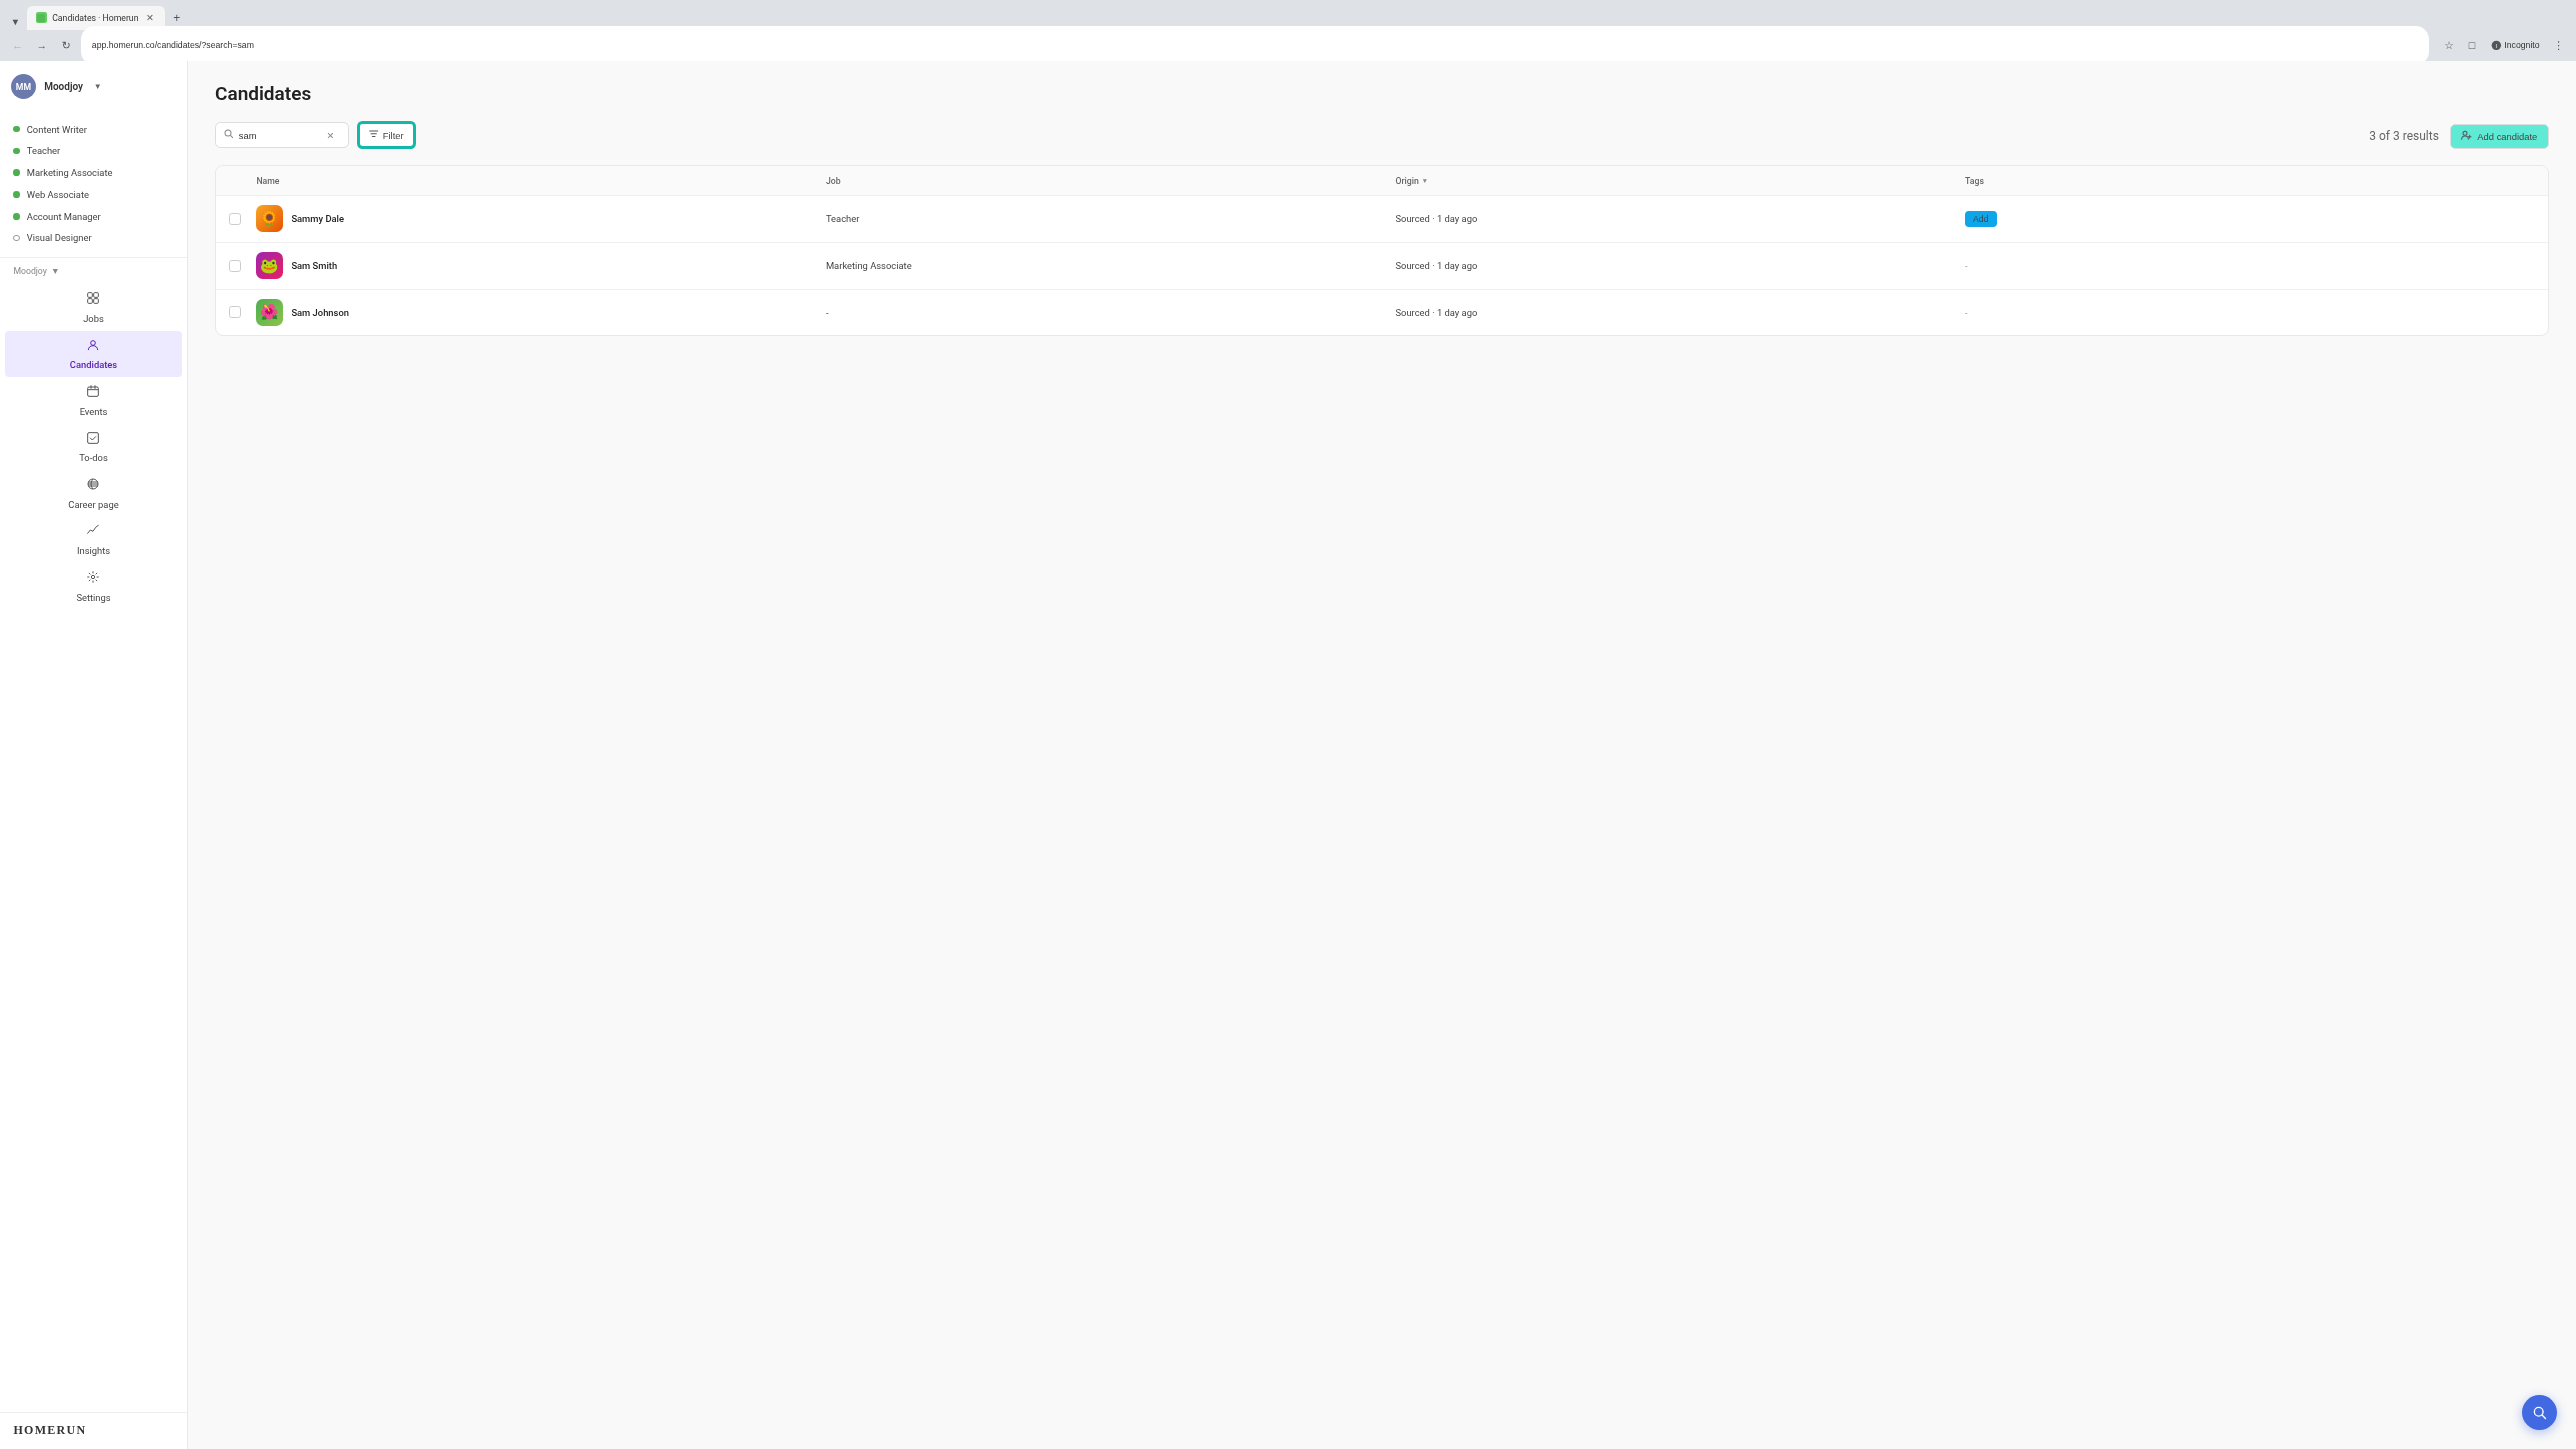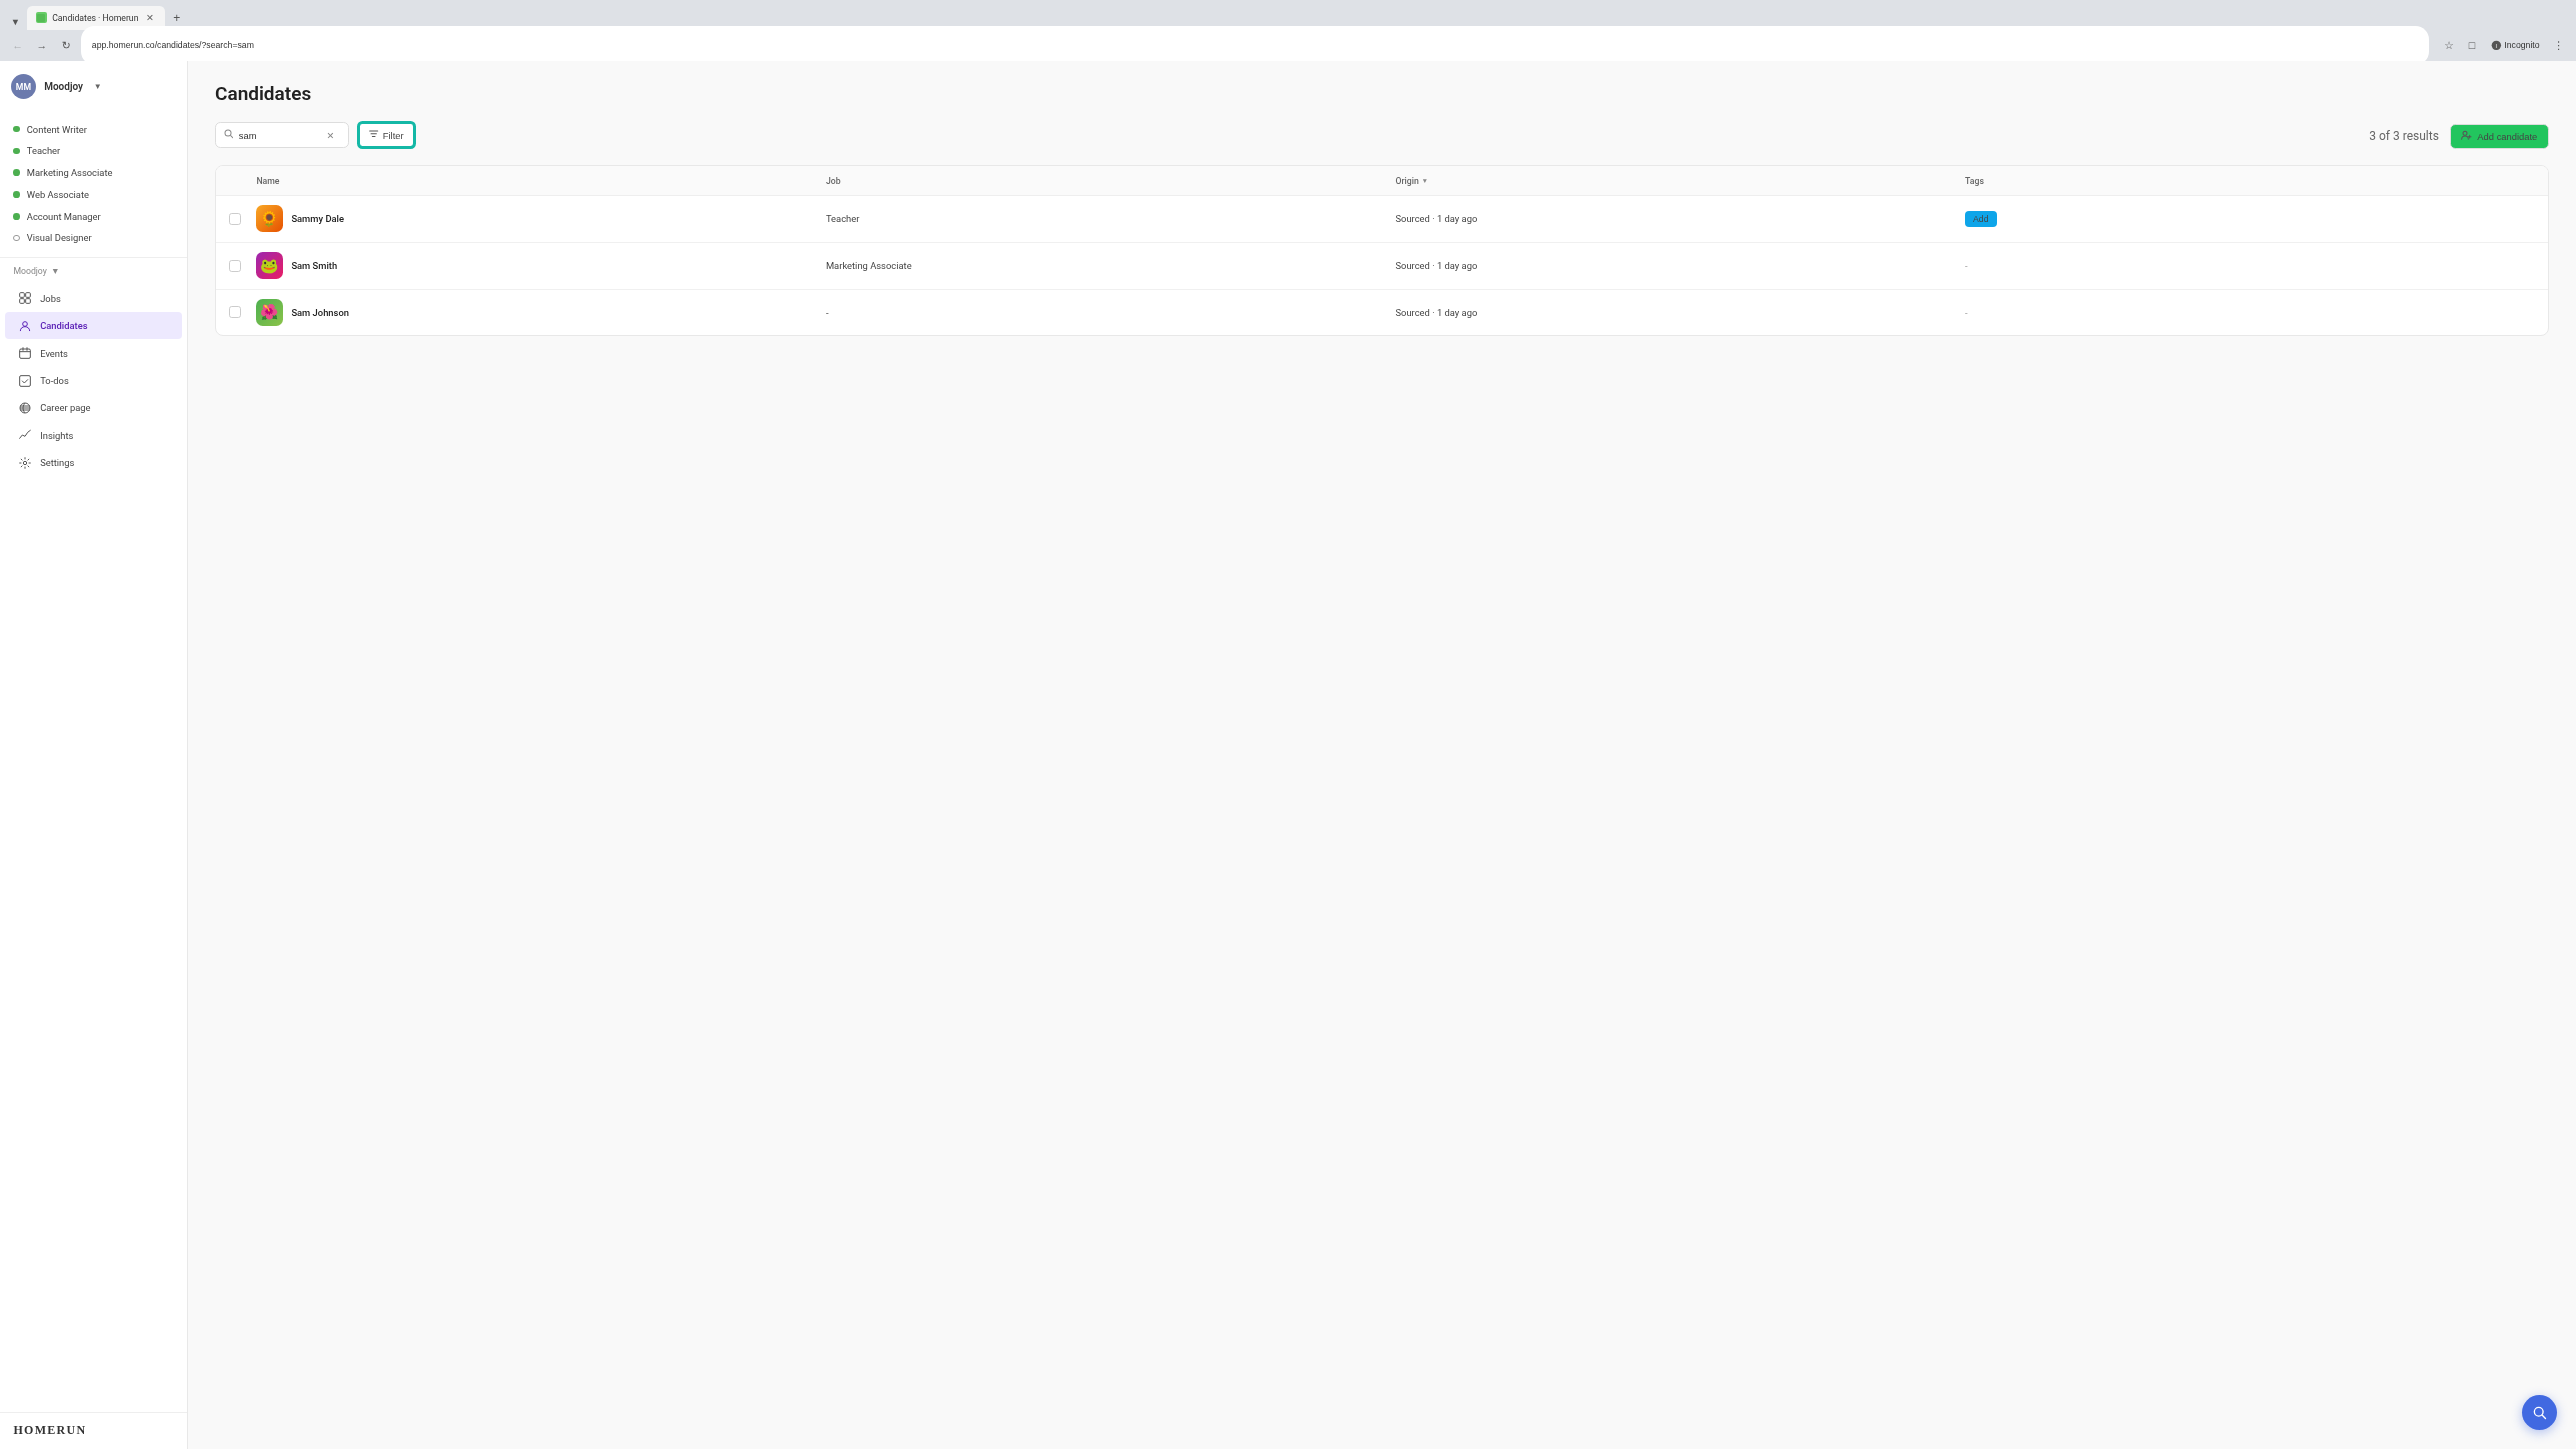--- a/index.html
+++ b/index.html
@@ -35,21 +35,21 @@
 
     .sidebar-scrollable { flex: 1; overflow-y: auto; }
     .sidebar-section { padding: 5.4px 0; }
     .sidebar-job-item { display: flex; align-items: center; gap: 6.7px; padding: 5.4px 13.4px; cursor: pointer; font-size: 9.4px; color: #444; }
     .job-dot { width: 6.7px; height: 6.7px; border-radius: 50%; flex-shrink: 0; }
     .job-dot.active { background: #4CAF50; }
     .job-dot.inactive { background: transparent; border: 1.3px solid #999; }
 
     .sidebar-divider { border: none; border-top: 0.7px solid #eee; margin: 2.7px 0; }
     .sidebar-section-label { padding: 5.4px 13.4px 2.7px; font-size: 8.7px; color: #888; display: flex; align-items: center; gap: 4px; }
-    .sidebar-nav-item { display: flex; align-items: center; gap: 8px; padding: 6.7px 13.4px; cursor: pointer; font-size: 9.4px; color: #444; border-radius: 4px; margin: 0.7px 5.4px; }
+    .sidebar-nav-item { display: flex; align-items: center; gap: 8px; padding: 6.7px 13.4px; cursor: pointer; font-size: 9.4px; color: #444; border-radius: 4px; margin: 0.7px 5.4px; flex-direction: column; }
     .sidebar-nav-item.active { background: #ede9fe; color: #5b21b6; font-weight: 500; }
     .sidebar-icon { width: 13.4px; height: 13.4px; display: flex; align-items: center; justify-content: center; flex-shrink: 0; font-size: 10.7px; }
 
     .sidebar-footer { padding: 10.7px 13.4px; border-top: 0.7px solid #eee; }
     .homerun-logo { font-family: Georgia, serif; font-weight: 700; font-size: 12px; letter-spacing: 1.3px; color: #333; text-decoration: none; display: block; }
 
     
     .main { flex: 1; overflow-y: auto; background: #f9f9f9; padding: 21.5px 27px; }
     .page-header { margin-bottom: 16px; }
     .page-title { font-size: 19px; font-weight: 600; color: #222; }
@@ -57,21 +57,21 @@
     .toolbar { display: flex; align-items: flex-end; justify-content: space-between; margin-bottom: 16px; }
     .toolbar-left { display: flex; align-items: center; gap: 8px; }
     .search-box { display: flex; align-items: center; gap: 5.4px; background: white; border: 1px solid #ddd; border-radius: 5.4px; padding: 5.4px 8px; min-width: 134px; }
     .search-icon { color: #888; font-size: 9.4px; }
     .search-input { border: none; outline: none; font-size: 9.4px; color: #333; background: transparent; width: 81px; }
     .search-clear { color: #888; cursor: pointer; font-size: 9.4px; padding: 1.3px; }
     .filter-btn { display: flex; align-items: center; gap: 4px; background: white; border: 3px solid #14b8a6; border-radius: 5.4px; padding: 5.4px 9.4px; cursor: pointer; font-size: 9.4px; color: #444; }
 
     .toolbar-right { display: flex; align-items: center; gap: 10.7px; }
     .results-count { font-size: 12px; color: #666; }
-    .add-candidate-btn { display: flex; align-items: center; gap: 5.4px; background: #22c55e; border: 1px solid #ddd; border-radius: 5.4px; padding: 5.4px 10.7px; cursor: pointer; font-size: 9.4px; color: #444; font-weight: 500; }
+    .add-candidate-btn { display: flex; align-items: center; gap: 5.4px; background: #5eead4; border: 1px solid #ddd; border-radius: 5.4px; padding: 5.4px 10.7px; cursor: pointer; font-size: 9.4px; color: #444; font-weight: 500; }
 
     
     .candidates-table { background: white; border-radius: 8px; overflow: hidden; border: 0.7px solid #e8e8e8; }
     .table-header { display: grid; grid-template-columns: 27px 1fr 1fr 1fr 1fr; padding: 9.4px 13.4px; border-bottom: 0.7px solid #eee; background: #fafafa; }
     .col-header { font-size: 8.7px; font-weight: 500; color: #666; display: flex; align-items: center; gap: 2.7px; }
     .col-header.sortable { cursor: pointer; }
     .sort-icon { font-size: 6.7px; color: #888; }
 
     .table-row { display: grid; grid-template-columns: 27px 1fr 1fr 1fr 1fr; padding: 9.4px 13.4px; border-bottom: 0.7px solid #f0f0f0; align-items: center; cursor: pointer; transition: background 0.15s; }
     .table-row:last-child { border-bottom: none; }

